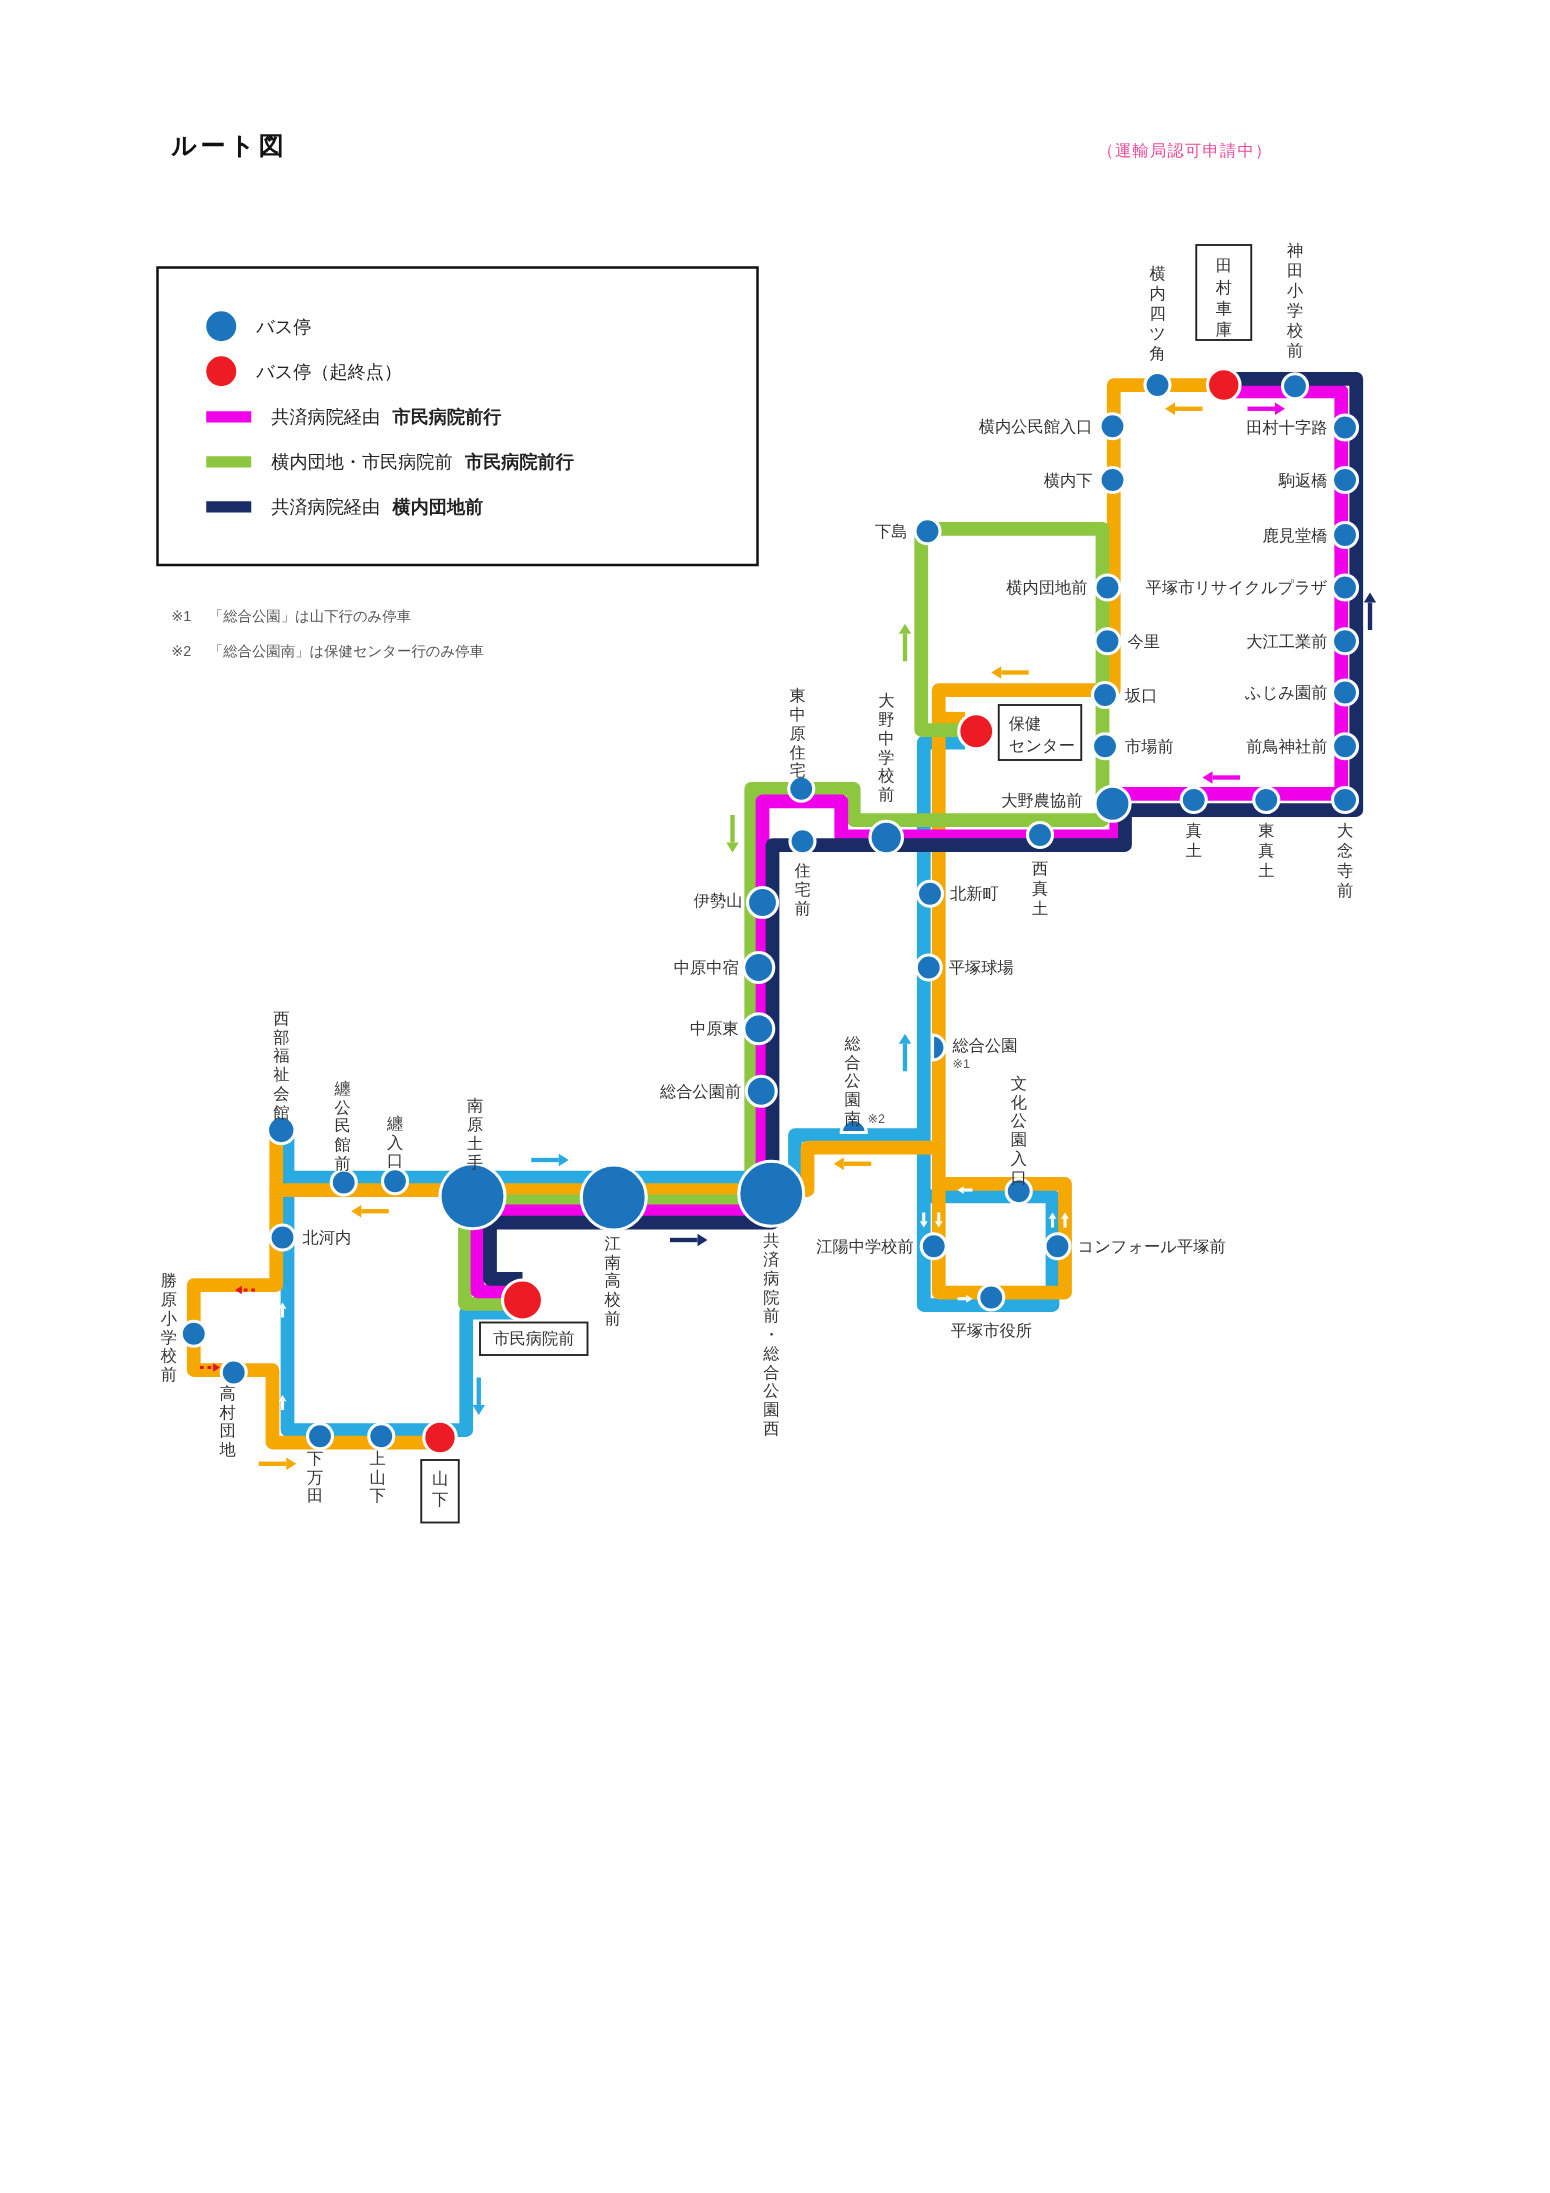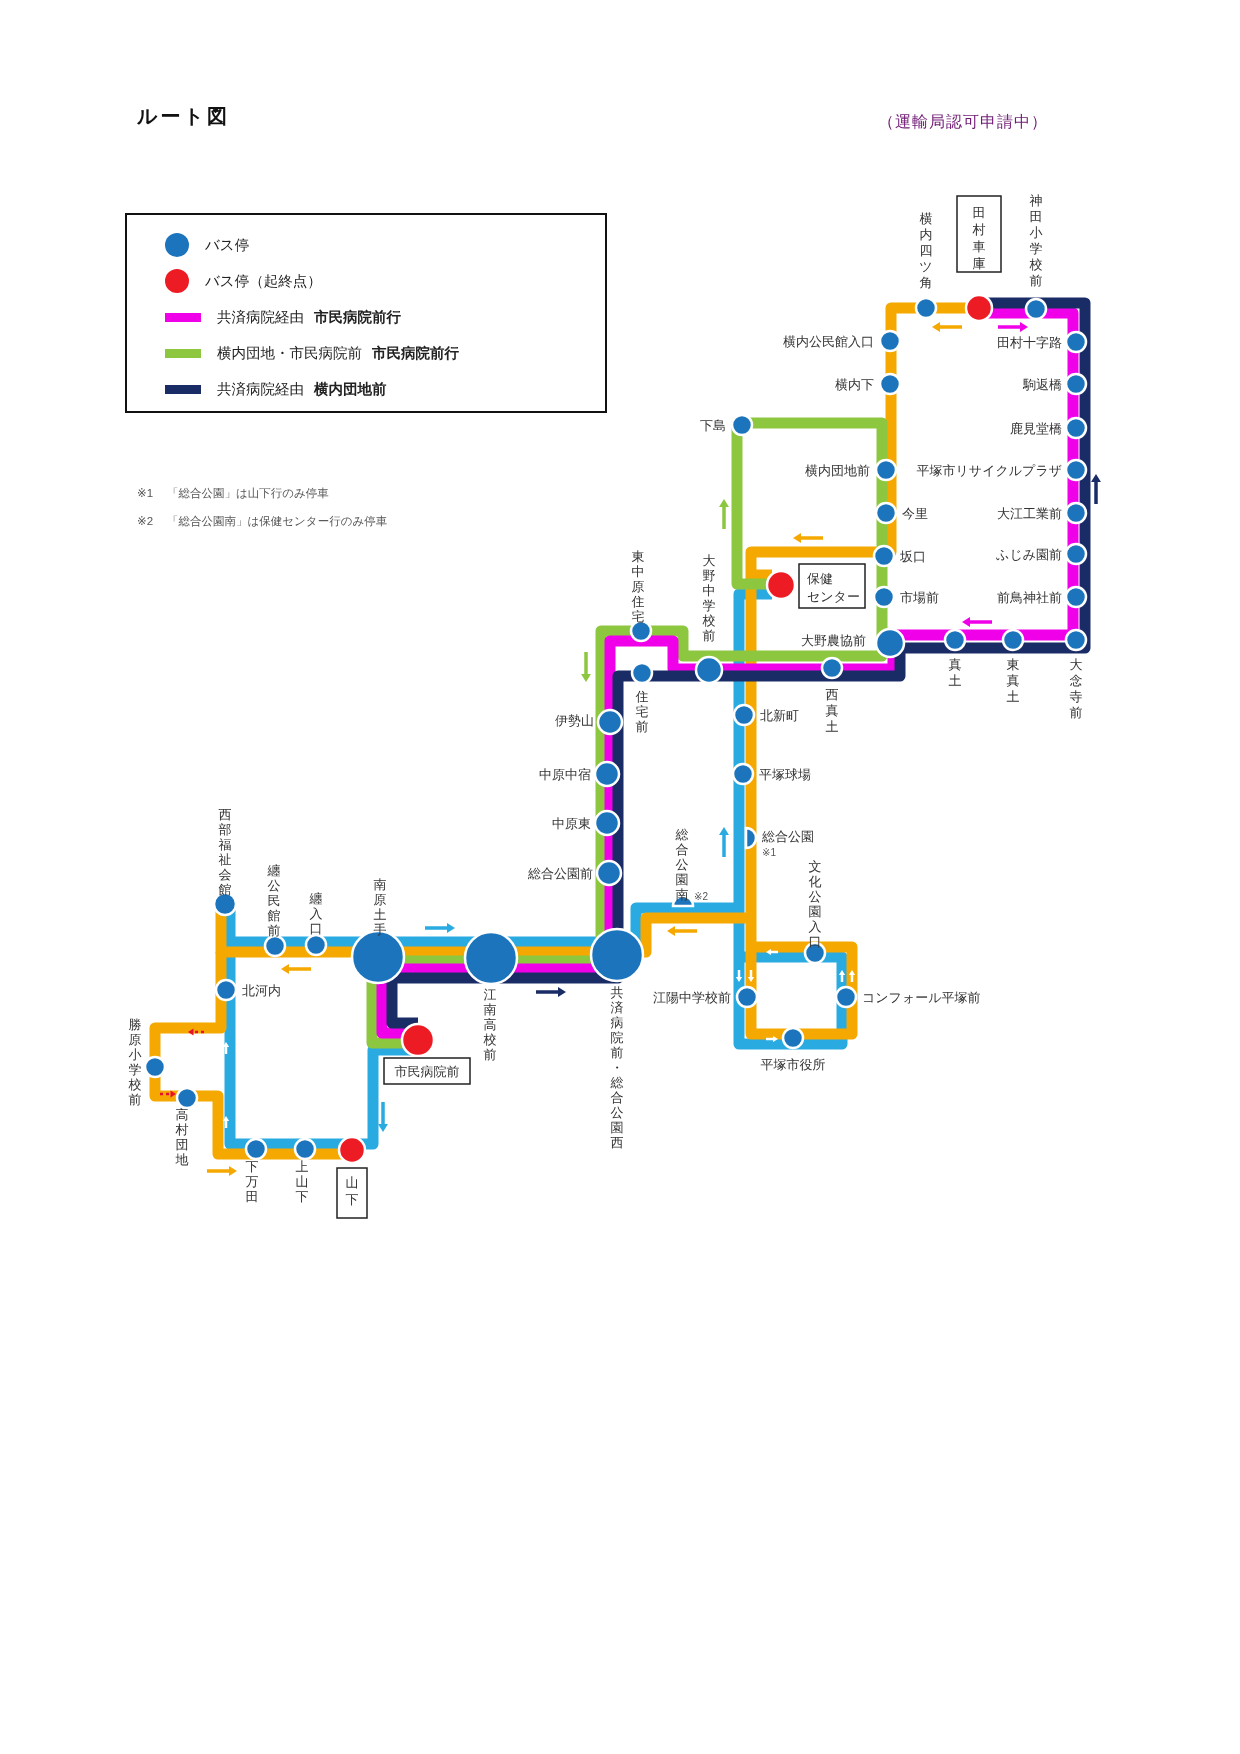--- a/index.html
+++ b/index.html
@@ -1,19 +1,19 @@
 <!DOCTYPE html>
 <html><head>
 <meta charset="utf-8">
 <style>
   html,body{margin:0;padding:0;background:#fff;}
   body{width:1240px;height:1754px;position:relative;font-family:"Liberation Sans","DejaVu Sans",sans-serif;color:#111;}
   .page-title{position:absolute;left:137px;top:103px;font-size:20px;font-weight:bold;letter-spacing:3px;}
-  .page-annotation{position:absolute;left:878px;top:112px;font-size:16px;color:#701a75;letter-spacing:1px;}
-  .legend{position:absolute;left:125px;top:213px;width:482px;height:200px;border:2px solid #111;box-sizing:border-box;padding:12px 0 0 38px;background:#fff;z-index:3;}
+  .page-annotation{position:absolute;left:878px;top:112px;font-size:13px;color:#ec4899;letter-spacing:1px;}
+  .legend{position:absolute;left:125px;top:213px;width:482px;height:240px;border:2px solid #111;box-sizing:border-box;padding:28px 0 0 38px;background:#fff;z-index:3;}
   .legend-row{height:36px;display:flex;align-items:center;gap:16px;}
   .legend-swatch-circle{width:24px;height:24px;border-radius:50%;flex:0 0 auto;}
   .legend-swatch-line{width:36px;height:9px;flex:0 0 auto;}
   .legend-label{font-size:14.5px;color:#222;}
   .legend-dest{font-weight:bold;margin-left:10px;}
   .notes{position:absolute;left:137px;top:486px;z-index:3;}
   .note-row{font-size:11.5px;color:#555;margin-bottom:13px;display:flex;gap:14px;}
   svg.route-map{position:absolute;left:0;top:0;z-index:1;}
 </style>
 </head>

